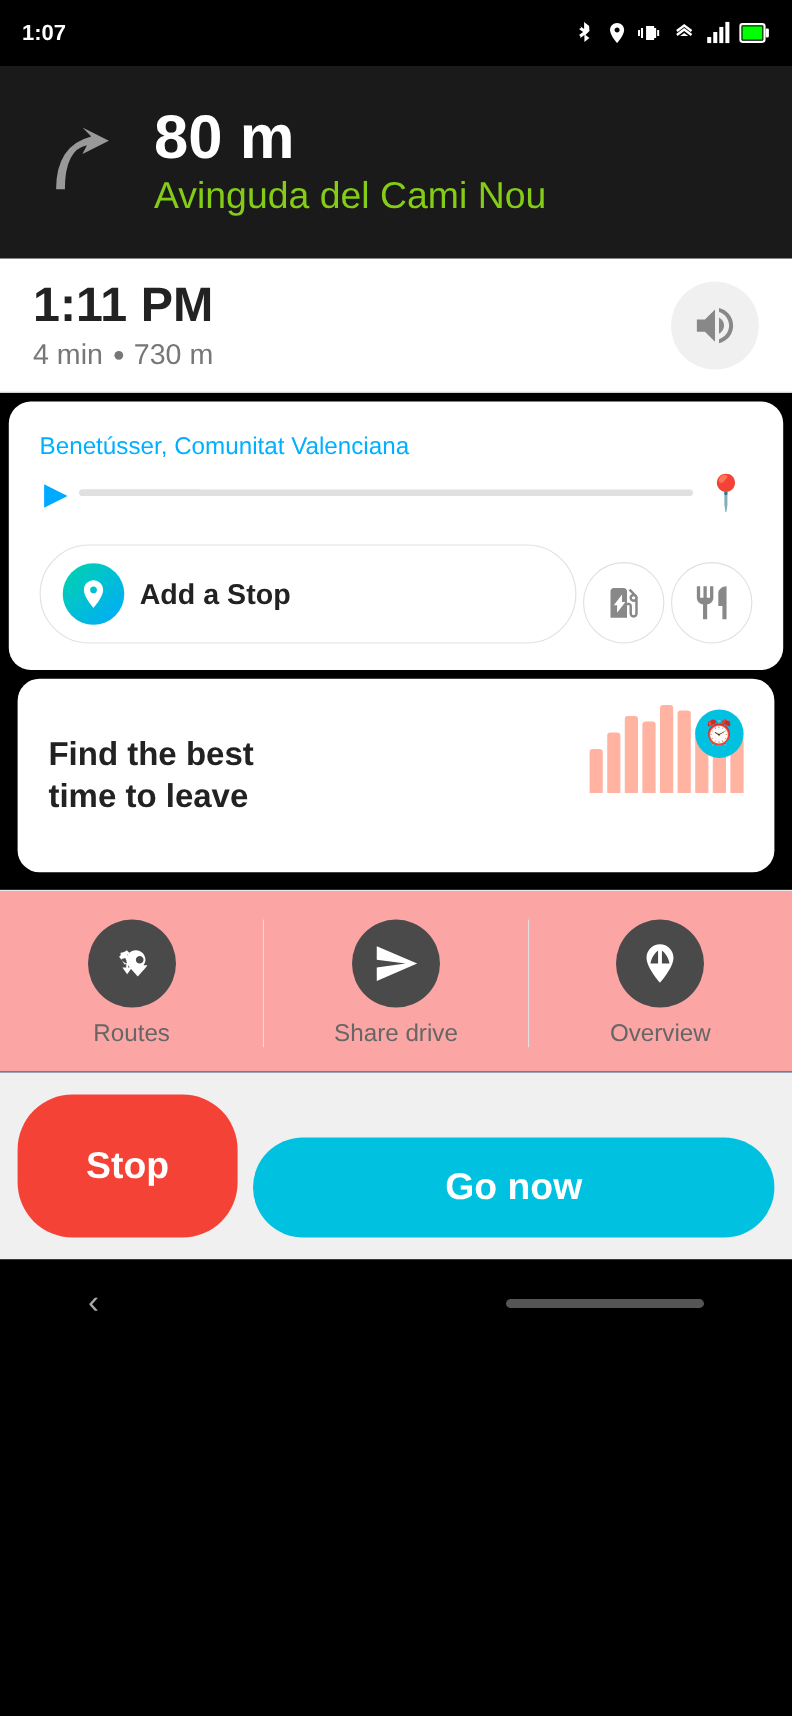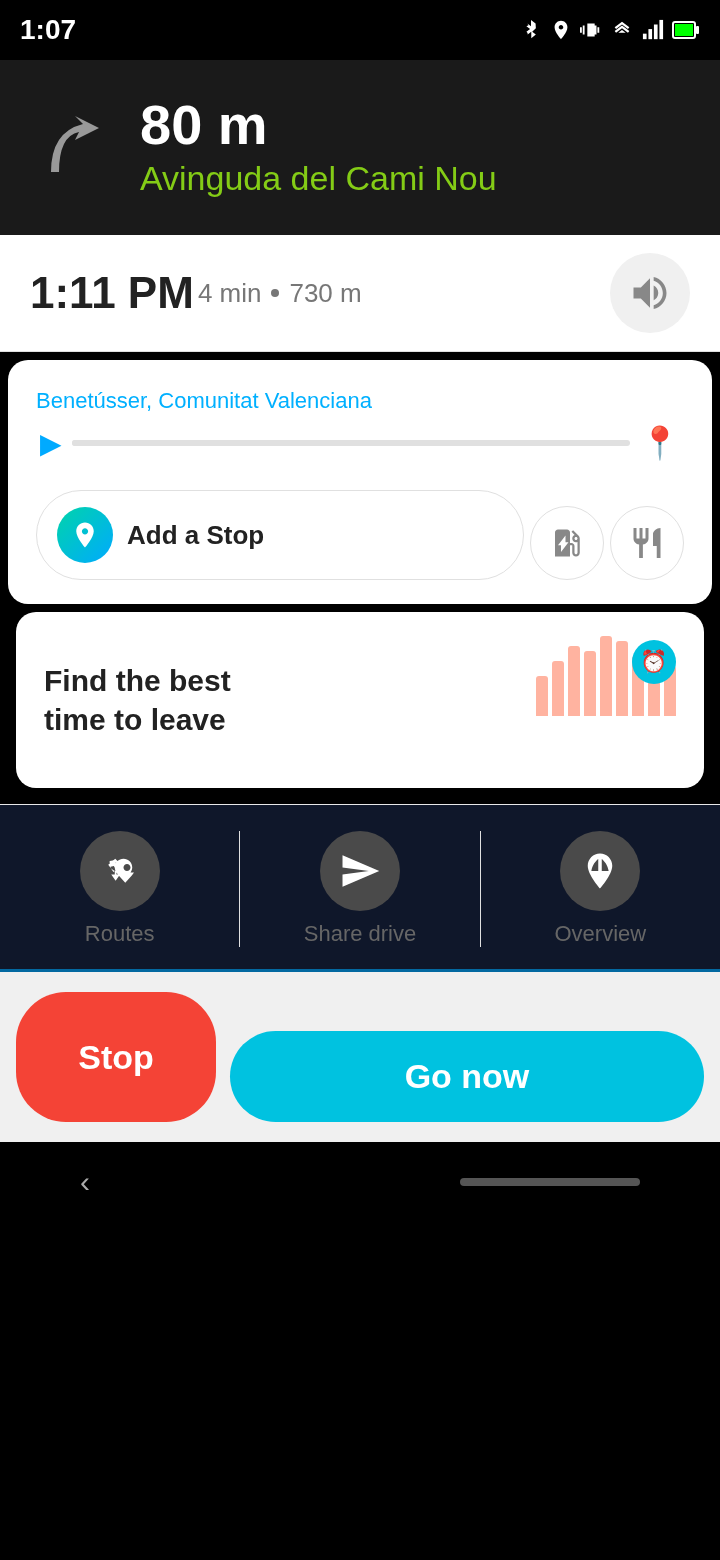--- a/index.html
+++ b/index.html
@@ -18,21 +18,21 @@
       width: 100%;
       height: 60px;
       background: #000;
       display: flex;
       align-items: center;
       justify-content: space-between;
       padding: 0 20px;
       color: #fff;
     }
     .status-time {
-      font-size: 28px;
+      font-size: 20px;
       font-weight: 600;
       color: #fff;
       text-align: center;
     }
     .status-icons {
       display: flex;
       align-items: center;
       gap: 8px;
     }
 
@@ -79,21 +79,21 @@
       background: #fff;
       width: 100%;
       padding: 18px 30px;
       display: flex;
       align-items: center;
       justify-content: space-between;
       border-bottom: 1px solid #e0e0e0;
     }
     .eta-info {
       display: flex;
-      flex-direction: row;
+      flex-direction: column;
       align-items: center;
       gap: 4px;
     }
     .eta-time {
       font-size: 44px;
       font-weight: 700;
       color: #222;
     }
     .eta-details {
       font-size: 26px;
@@ -250,26 +250,26 @@
     }
     .best-time-visual {
       width: 140px;
       height: 120px;
       position: relative;
       flex-shrink: 0;
     }
 
     
     .bottom-actions {
-      background: #0f172a;
+      background: #fca5a5;
       width: 100%;
       padding: 16px 0 12px;
       display: flex;
       border-top: 1px solid #e8e8e8;
-      border-bottom: 3px solid #0369a1;
+      border-bottom: 1px solid #0369a1;
       text-align: right;
     }
     .bottom-action-item {
       flex: 1;
       display: flex;
       flex-direction: column;
       align-items: center;
       gap: 10px;
       cursor: pointer;
       padding: 10px 0;

